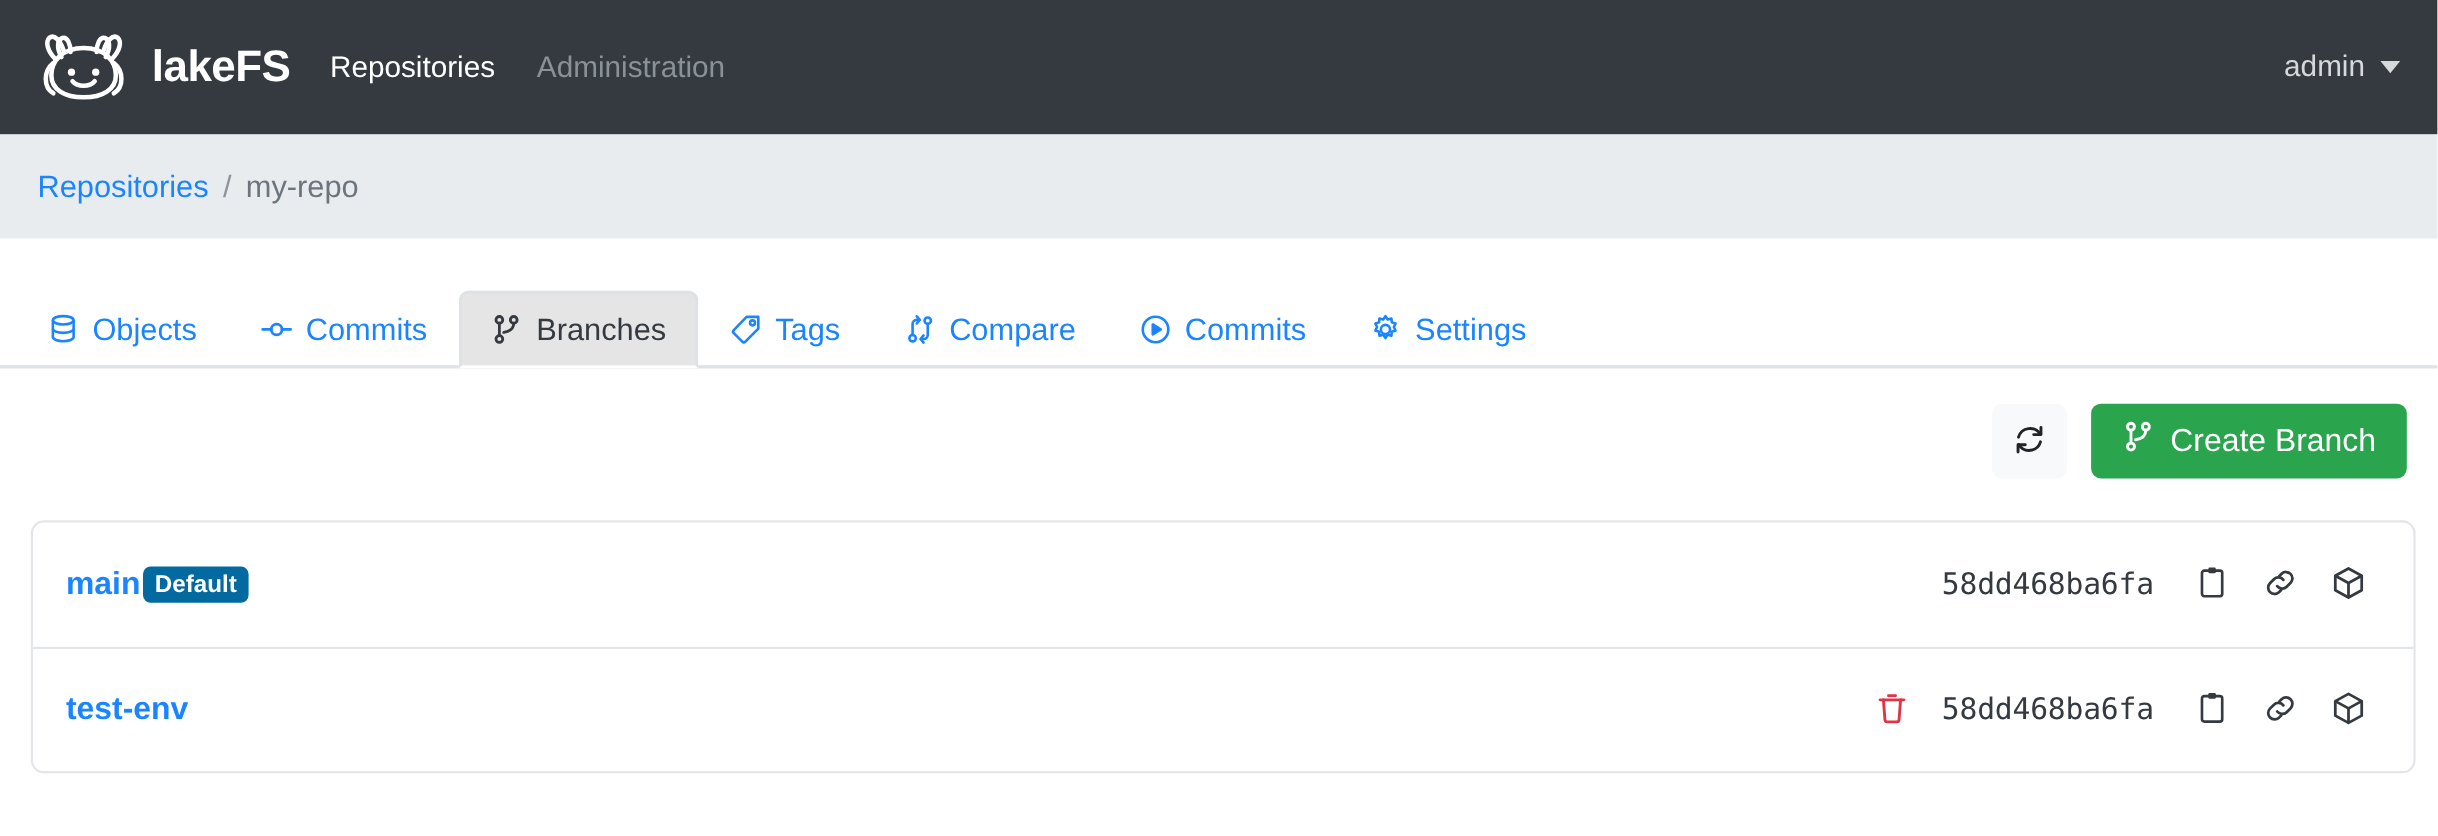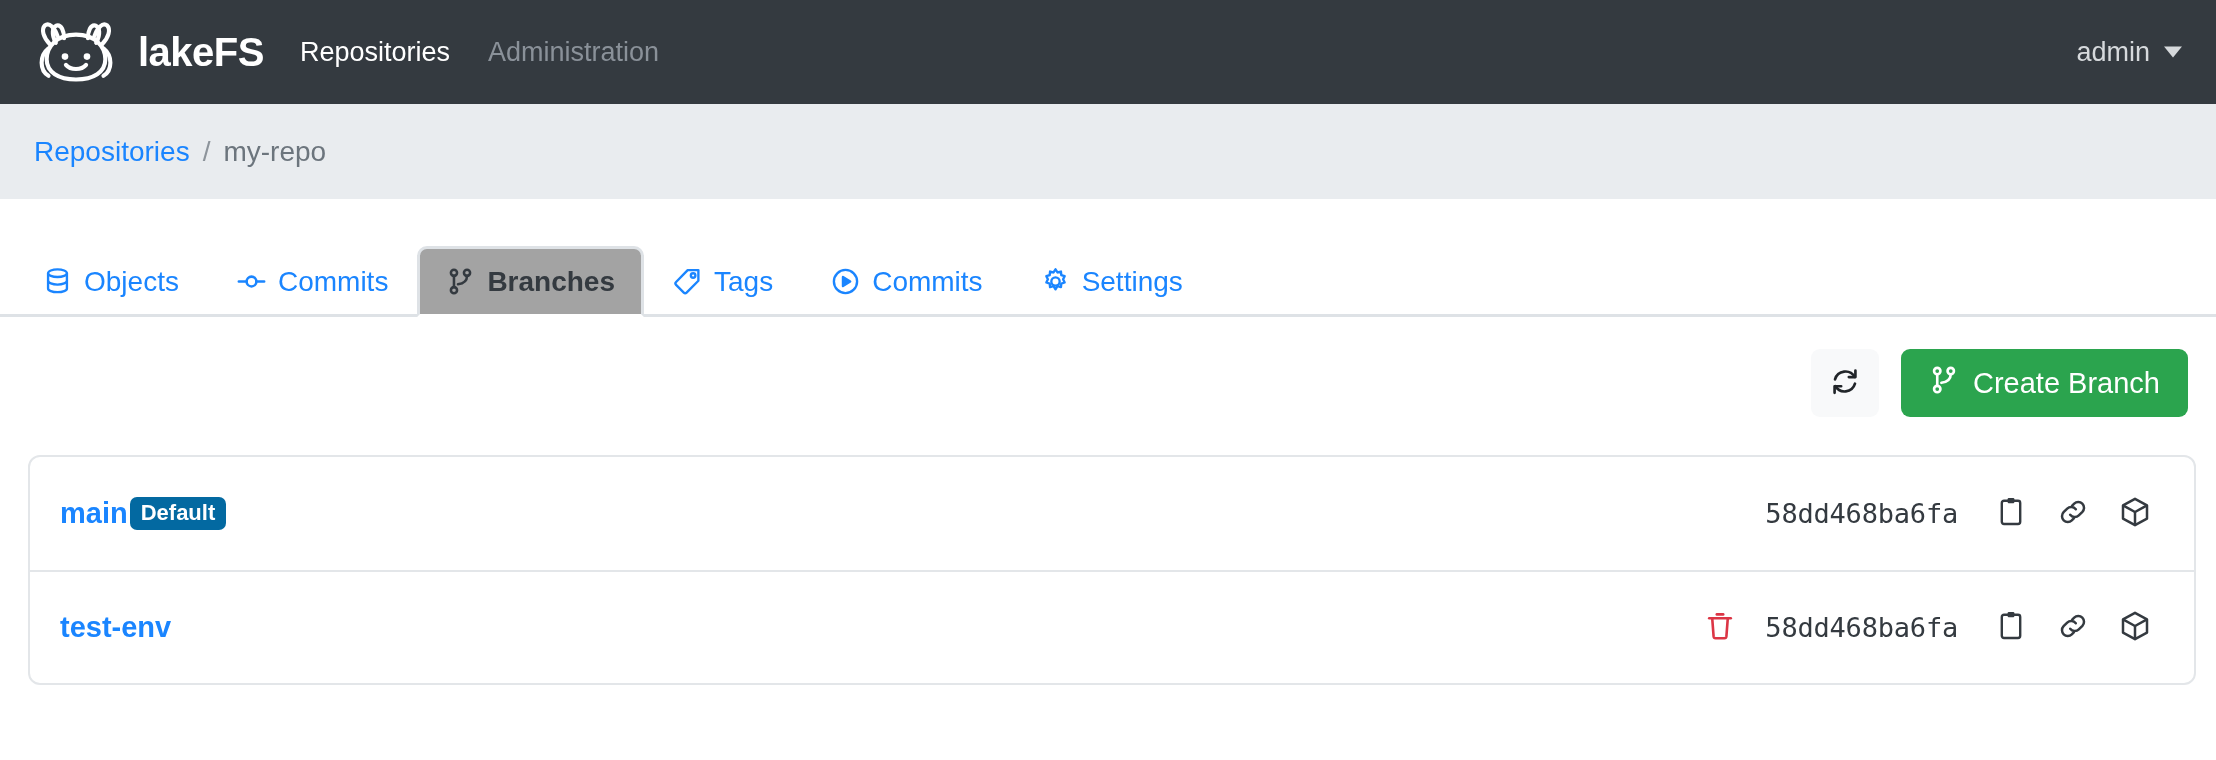--- a/index.html
+++ b/index.html
@@ -7,21 +7,21 @@
   html, body {
     width: 2216px;
     height: 760px;
     background: #ffffff;
     font-family: "Liberation Sans", sans-serif;
     -webkit-font-smoothing: antialiased;
   }
 
   
   .navbar {
-    height: 104px;
+    height: 122px;
     background: #343a40;
     display: flex;
     align-items: center;
     padding: 0 30px 0 30px;
     position: relative;
   }
   .brand {
     display: flex;
     align-items: center;
     gap: 16px;
@@ -103,22 +103,22 @@
     text-decoration: none;
     border: 3px solid transparent;
     border-radius: 10px 10px 0 0;
     white-space: nowrap;
     background: transparent;
     line-height: 1;
     text-align: center;
   }
   .tab.active {
     color: #343a40;
-    font-weight: bold;
-    background: #a3a3a3;
+    font-weight: normal;
+    background: #e5e5e5;
     border-color: #dee2e6;
     border-bottom-color: #ffffff;
   }
   .tab svg { display: block; flex: none; }
 
   
   .actions-bar {
     display: flex;
     justify-content: flex-end;
     align-items: center;
@@ -295,20 +295,33 @@
     <a class="tab" href="#">
       <span>
         <svg width="29" height="29" viewBox="0 0 16 16" fill="none" stroke="currentColor" stroke-width="1.3">
           <path d="M8.1 1.7H14v5.9l-6.5 6.5a1.1 1.1 0 0 1-1.55 0L1.7 9.85a1.1 1.1 0 0 1 0-1.55z" stroke-linejoin="round"></path>
           <circle cx="11.1" cy="4.7" r="1.25"></circle>
         </svg>
       </span>
       <span>Tags</span>
     </a>
 
+    <a class="tab" href="#">
+      <span>
+        <svg width="29" height="29" viewBox="0 0 16 16" fill="none" stroke="currentColor" stroke-width="1.3">
+          <circle cx="4.2" cy="12.4" r="1.6"></circle>
+          <circle cx="11.8" cy="3.6" r="1.6"></circle>
+          <path d="M4.2 10.8V5.2a2 2 0 0 1 2-2h1.4" stroke-linecap="round"></path>
+          <path d="M6.3 1.4 7.8 3.2 6.3 5" stroke-linecap="round" stroke-linejoin="round"></path>
+          <path d="M11.8 5.2v5.6a2 2 0 0 1-2 2H8.4" stroke-linecap="round"></path>
+          <path d="M9.7 11 8.2 12.8 9.7 14.6" stroke-linecap="round" stroke-linejoin="round"></path>
+        </svg>
+      </span>
+      <span>Compare</span>
+    </a>
 
     <a class="tab" href="#">
       <span>
         <svg width="29" height="29" viewBox="0 0 16 16" fill="none" stroke="currentColor" stroke-width="1.3">
           <circle cx="8" cy="8" r="6.4"></circle>
           <path d="M6.6 5.5 10.6 8l-4 2.5z" fill="currentColor" stroke-linejoin="round"></path>
         </svg>
       </span>
       <span>Commits</span>
     </a>

